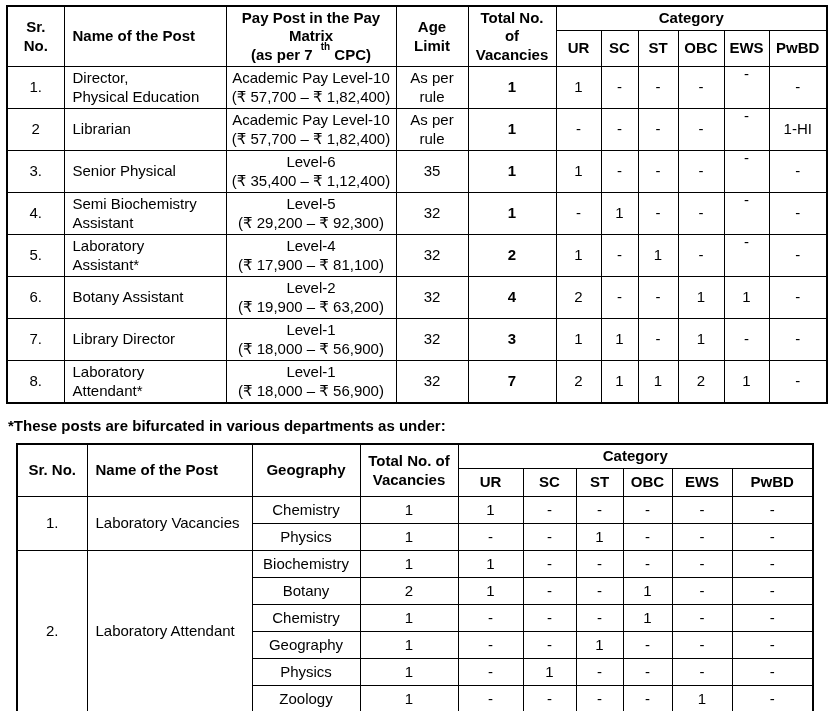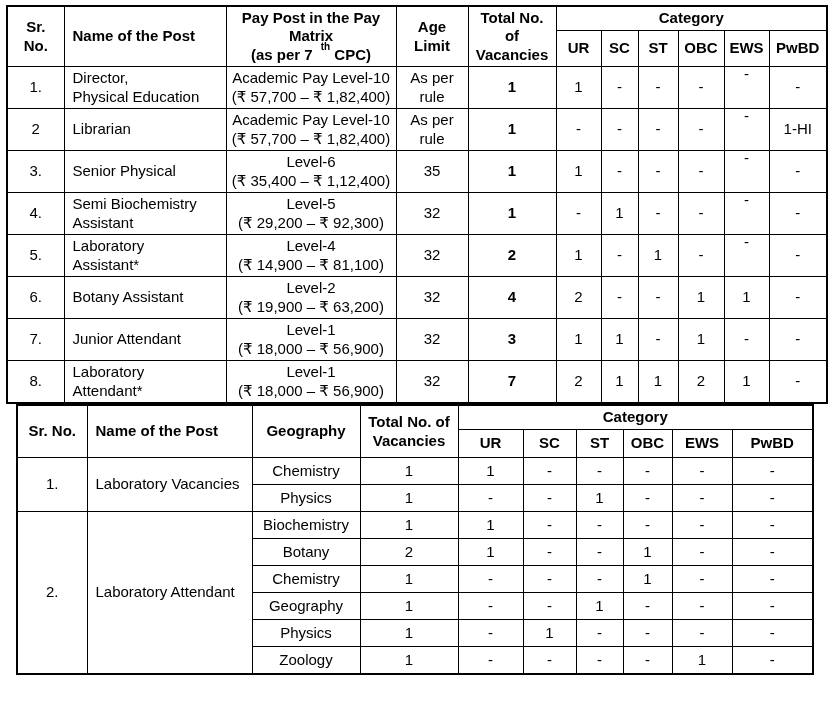--- a/index.html
+++ b/index.html
@@ -164,21 +164,21 @@
           <td>-</td>
           <td>-</td>
           <td class="vtop">-</td>
           <td>-</td>
         </tr>
         <tr>
           <td class="pre">5.</td>
           <td class="l pre">Laboratory
 Assistant*</td>
           <td class="pre">Level-4
-(₹ 14,900 – ₹ 81,100)</td>
+(₹ 17,900 – ₹ 81,100)</td>
           <td class="pre">32</td>
           <td class="bold">2</td>
           <td>1</td>
           <td>-</td>
           <td>1</td>
           <td>-</td>
           <td class="vtop">-</td>
           <td>-</td>
         </tr>
         <tr>
@@ -190,21 +190,21 @@
           <td class="bold">4</td>
           <td>2</td>
           <td>-</td>
           <td>-</td>
           <td>1</td>
           <td>1</td>
           <td>-</td>
         </tr>
         <tr>
           <td class="pre">7.</td>
-          <td class="l pre">Junior Attendant</td>
+          <td class="l pre">Library Director</td>
           <td class="pre">Level-1
 (₹ 18,000 – ₹ 56,900)</td>
           <td class="pre">32</td>
           <td class="bold">3</td>
           <td>1</td>
           <td>1</td>
           <td>-</td>
           <td>1</td>
           <td>-</td>
           <td>-</td>
@@ -220,20 +220,21 @@
           <td>2</td>
           <td>1</td>
           <td>1</td>
           <td>2</td>
           <td>1</td>
           <td>-</td>
         </tr>
       </tbody>
   </table>
 
+  <p class="note">*These posts are bifurcated in various departments as under:</p>
 
   <table class="t2">
     <colgroup>
       <col style="width:70px">
         <col style="width:165px">
         <col style="width:108px">
       <col style="width:98px">
         <col style="width:65px">
         <col style="width:53px">
       <col style="width:47px">

